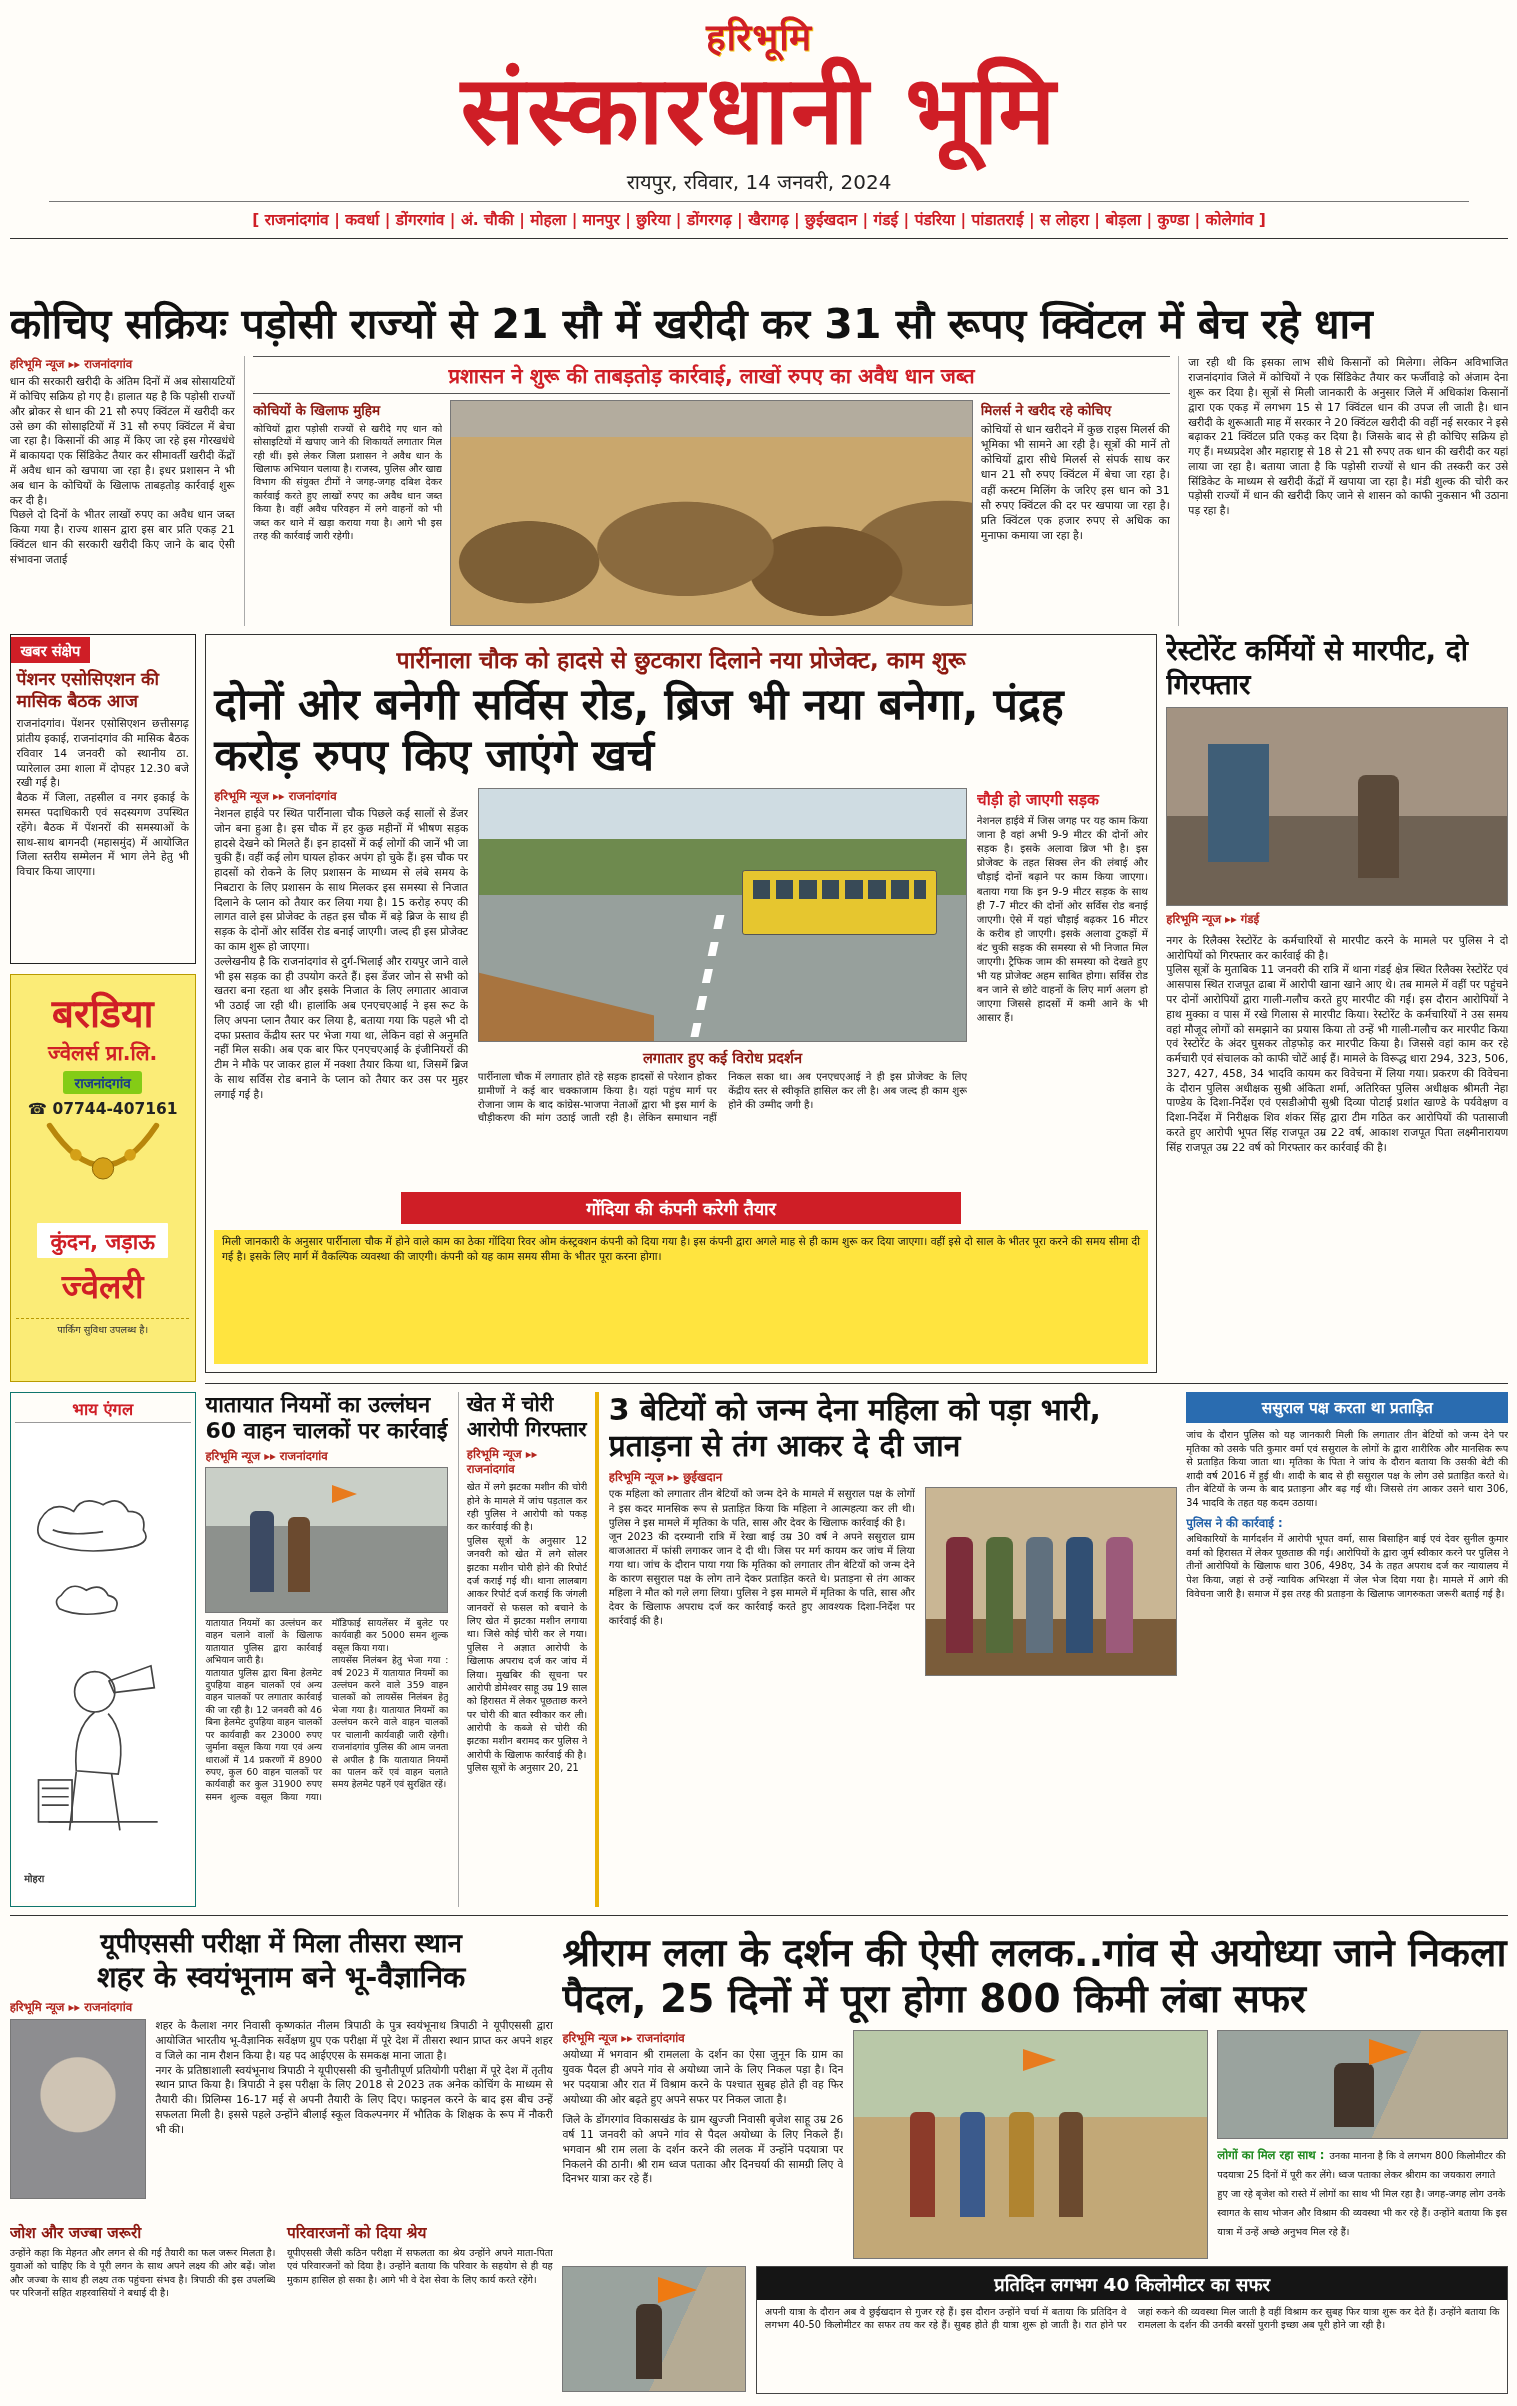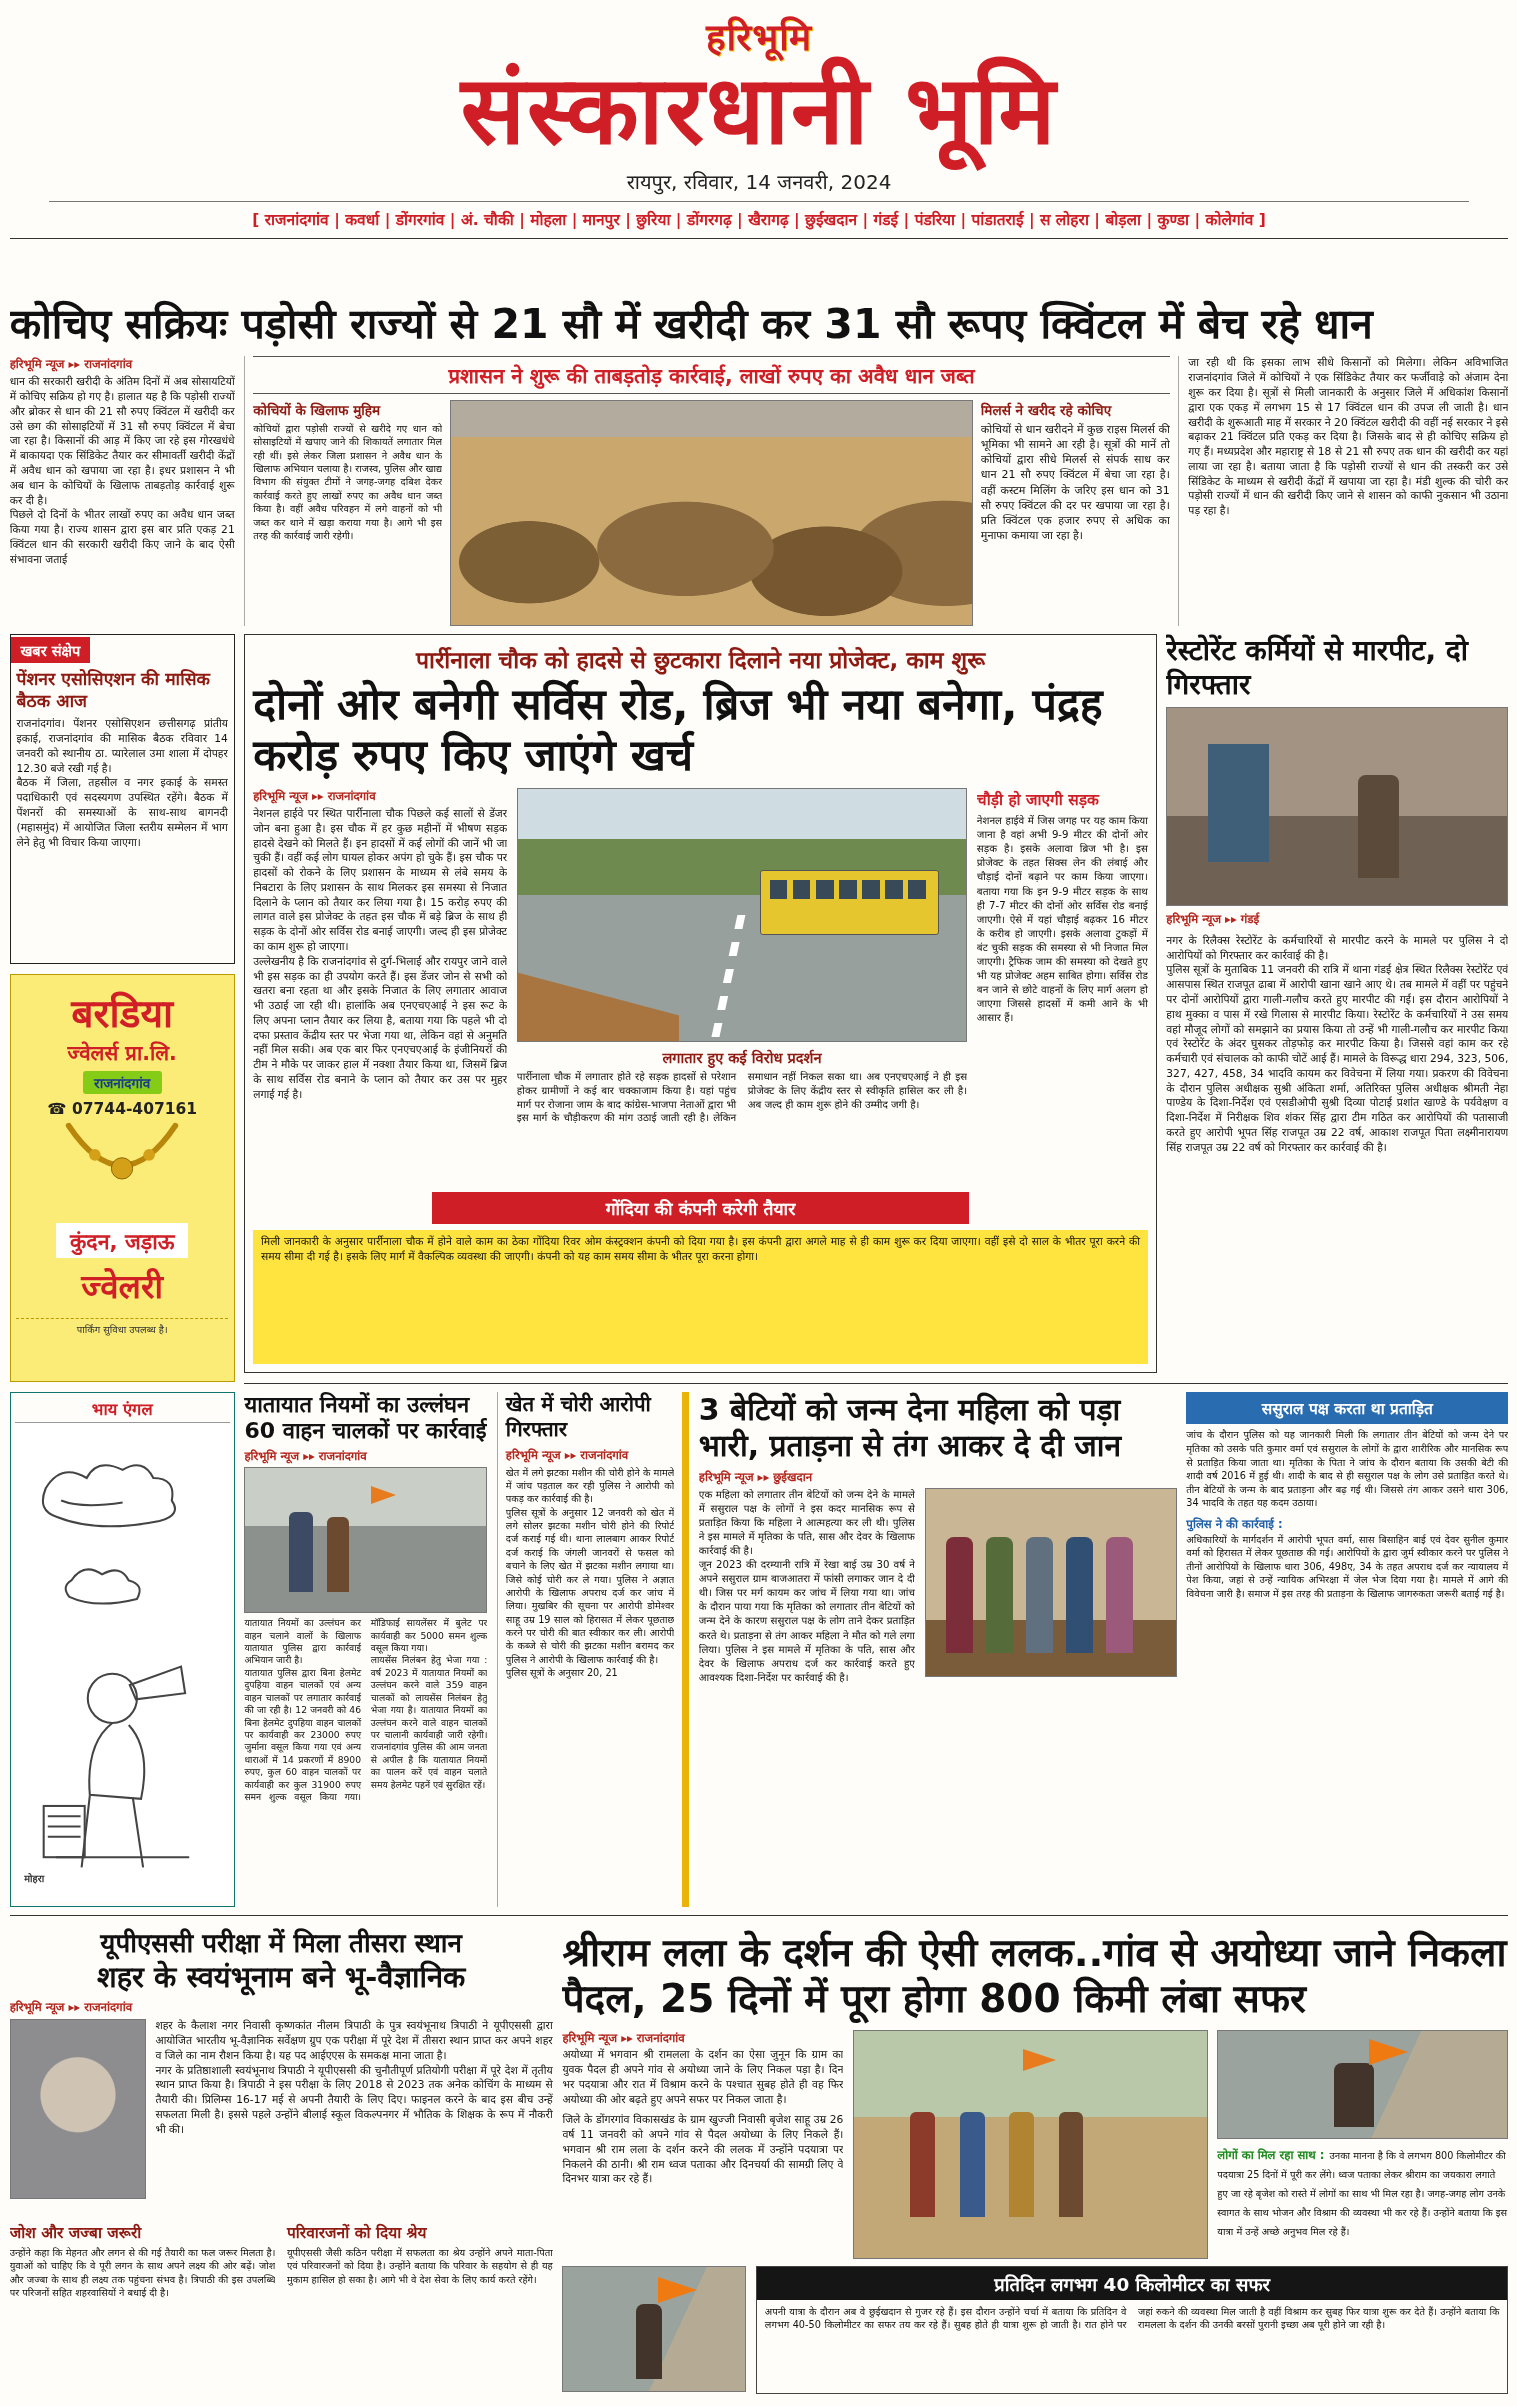--- a/index.html
+++ b/index.html
@@ -30,21 +30,21 @@
               display:flex; flex-direction:column; overflow:hidden; }
   .lead-banner { color:#cf1e26; font-weight:bold; font-size:20.4px; text-align:center;
                  border-top:1px solid #555; border-bottom:1px solid #555; padding:3.9px 0; }
   .lead-mid-inner { display:flex; gap:7.8px; flex:1; margin-top:5.8px; overflow:hidden; }
   .lead-box { width:189px; overflow:hidden; }
   .box-title { color:#8e1a12; font-weight:bold; font-size:13.6px; margin-bottom:2.9px; }
   .photo { position:relative; border:1px solid #777; overflow:hidden; flex-shrink:0; }
 
   
   .main-grid { display:flex; gap:9.7px; height:1273px; margin-top:7.8px; }
-  .sidebar { width:225px; display:flex; flex-direction:column; gap:9.7px; }
+  .sidebar { width:186px; display:flex; flex-direction:column; gap:9.7px; }
 
   .brief { height:330px; border:1px solid #222; padding:5.8px; overflow:hidden; }
   .brief-tab { display:inline-block; background:#cf1e26; color:#fff; font-weight:bold;
                font-size:14.6px; padding:2.9px 9.7px; margin:-5.8px 0 5.8px -5.8px; }
   .brief-title { color:#8e1a12; font-weight:bold; font-size:17.5px; line-height:1.25; margin-bottom:4.9px; }
 
   .ad { height:408px; border:1px solid #b99a00; background:#fbec77; text-align:center;
         padding:9.7px 5.8px; overflow:hidden; }
   .ad-name { color:#d01f26; font-weight:bold; font-size:39px; }
   .ad-sub { color:#d01f26; font-weight:bold; font-size:20.4px; }
@@ -83,21 +83,21 @@
 
   .restaurant { width:342px; overflow:hidden; display:flex; flex-direction:column; }
   .rest-headline { font-size:28px; font-weight:bold; line-height:1.2; }
   .rest-body { flex:1; overflow:hidden; margin-top:3.9px; }
 
   .band-d { flex:1; display:flex; gap:9.7px; border-top:1.9px solid #333; padding-top:7.8px; }
   .traffic { width:243px; overflow:hidden; display:flex; flex-direction:column; }
   .traffic-headline { font-size:22px; font-weight:bold; line-height:1.2; }
   .traffic-body { flex:1; columns:2; column-gap:9.7px; font-size:9.2px; line-height:1.35;
                   text-align:justify; white-space:pre-line; overflow:hidden; margin-top:3.9px; }
-  .theft { width:192px; overflow:hidden; border-left:1px solid #aaa; border-right:7px solid #eab308;
+  .theft { width:141px; overflow:hidden; border-left:1px solid #aaa; border-right:4px solid #eab308;
            padding:0 7.8px; }
   .theft-headline { font-size:20.4px; font-weight:bold; line-height:1.25; }
   .daughters { flex:1; overflow:hidden; }
   .daughters-headline { font-size:30px; font-weight:bold; line-height:1.22; }
   .daughters-content { overflow:hidden; margin-top:3.9px; height:408px; }
   .daughters-photo { float:right; margin:0 0 5.8px 9.7px; }
   .sasural { width:322px; overflow:hidden; }
   .sasural-header { background:#2a6cb0; color:#fff; font-weight:bold; font-size:15.5px;
                     text-align:center; padding:4.9px 0; }
   .sasural-body { font-size:9.7px; line-height:1.4; text-align:justify; margin-top:4.9px; overflow:hidden; }

